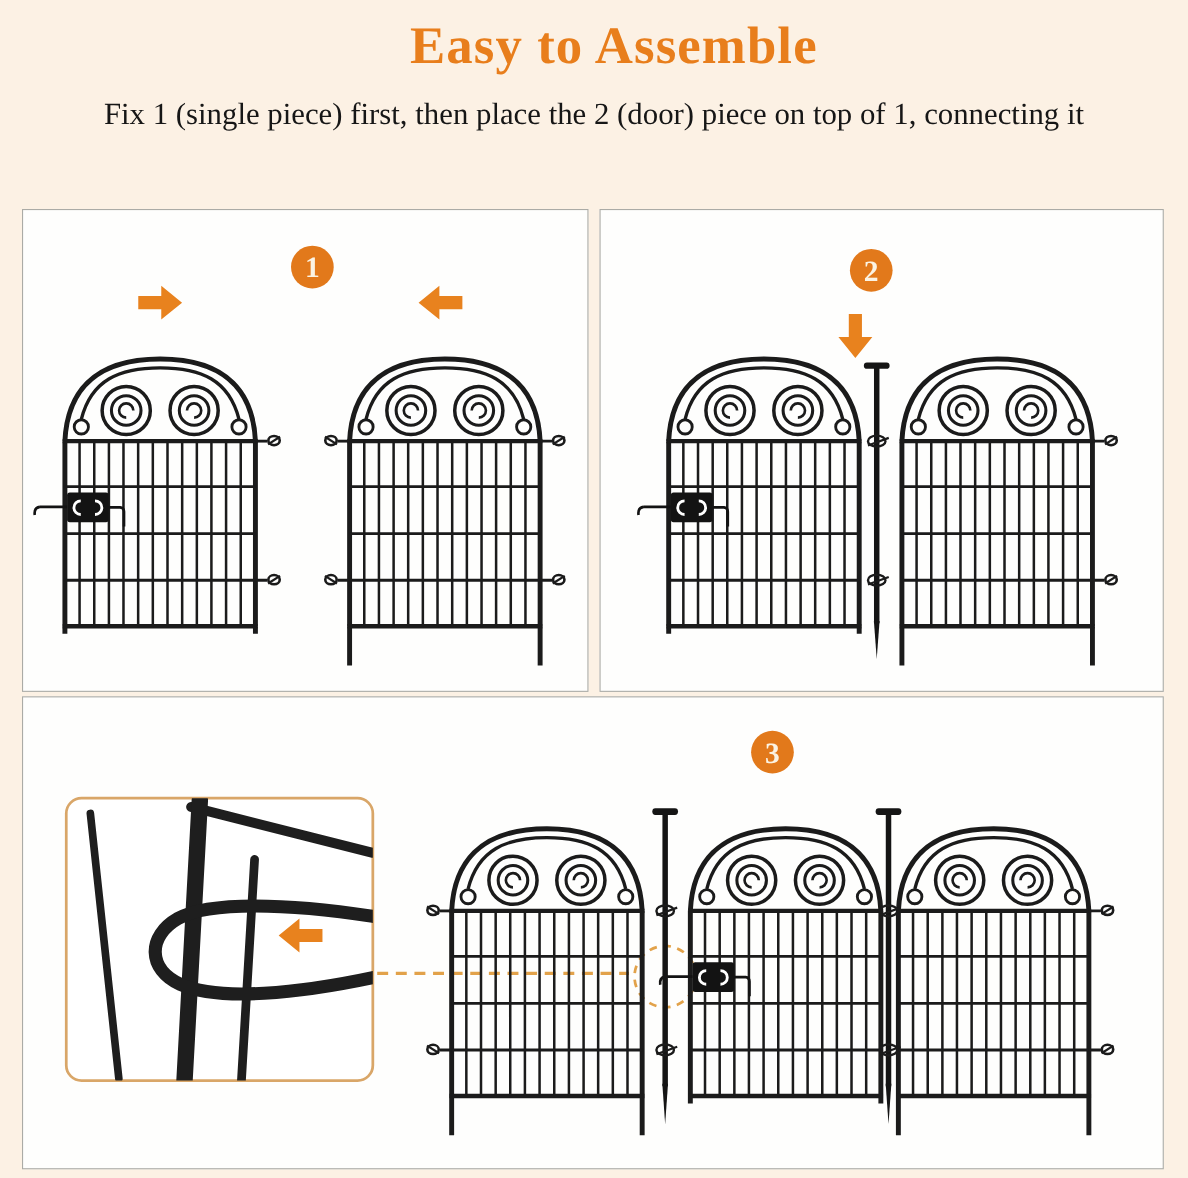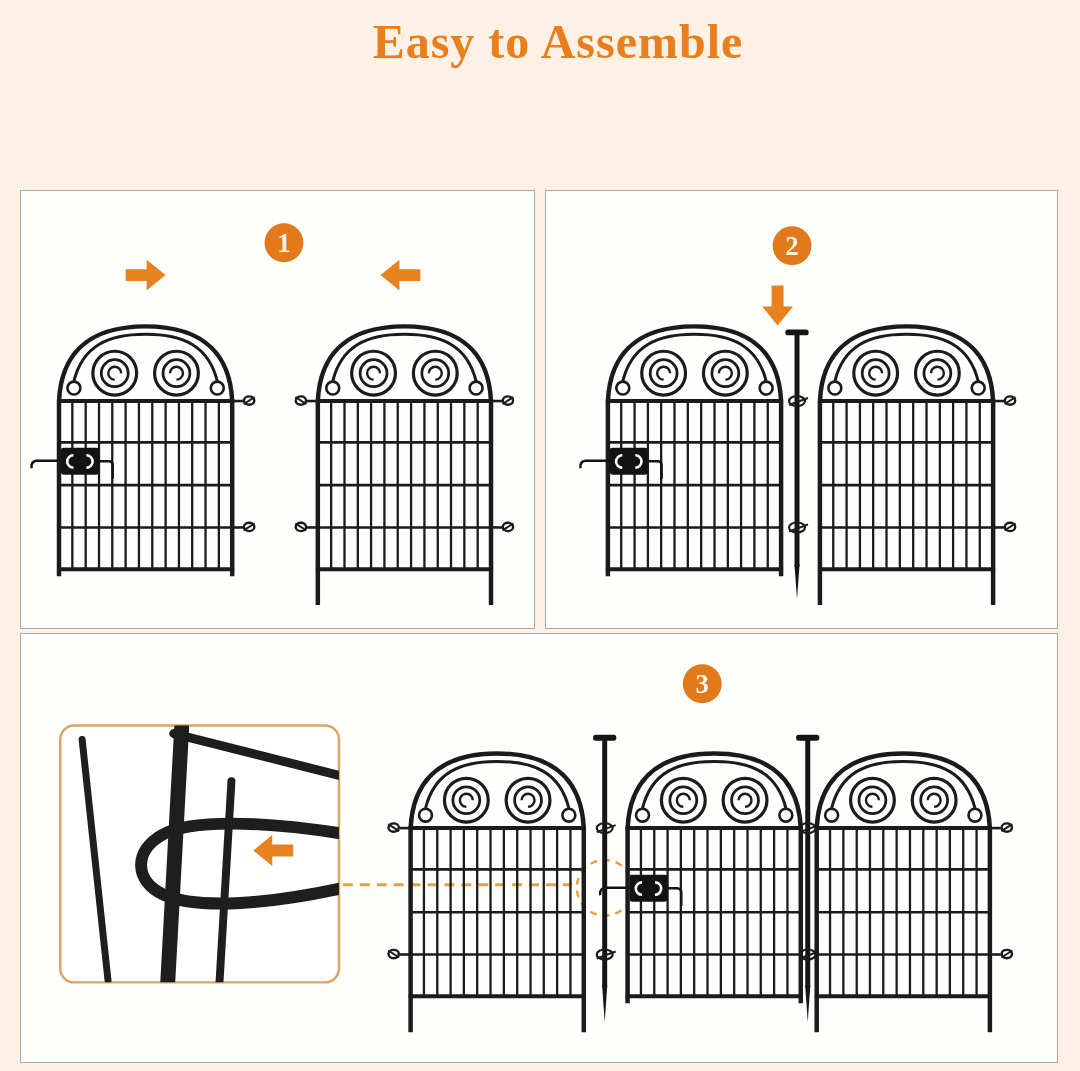--- a/index.html
+++ b/index.html
@@ -17,21 +17,21 @@
   .badge-num{font-family:"Liberation Serif",serif;font-weight:bold;font-size:27px;fill:#FBF3E3;}
   .hidden-defs{position:absolute;width:0;height:0;overflow:hidden;}
 </style>
 </head>
 <body>
 
 <div class="page">
 
   <div class="title">Easy to Assemble</div>
   <div class="subtitle">
-    <br>
+    <span>Fix 1 (single piece) first, then place the 2 (door) piece on top of 1, connecting it</span><br>
   </div>
 
   <svg class="hidden-defs" aria-hidden="true">
     <defs>
       <g id="fence-core" fill="none" stroke="#1B1B1B">
         <path stroke-width="4.5" d="M8 84 V253 M182 84 V253"></path>
         <path stroke-width="4.5" d="M8 84 C10 42 32 9 95 9 C158 9 180 42 182 84"></path>
         <path stroke-width="4" d="M6 84 H184 M6 253 H184"></path>
         <path stroke-width="2.6" d="M8 125.5 H182 M8 168.5 H182 M8 211 H182"></path>
         <path stroke-width="2.3" d="M21.4 84V253M34.8 84V253M48.2 84V253M61.5 84V253M74.9 84V253M88.3 84V253M101.7 84V253M115.1 84V253M128.5 84V253M141.8 84V253M155.2 84V253M168.6 84V253"></path>

